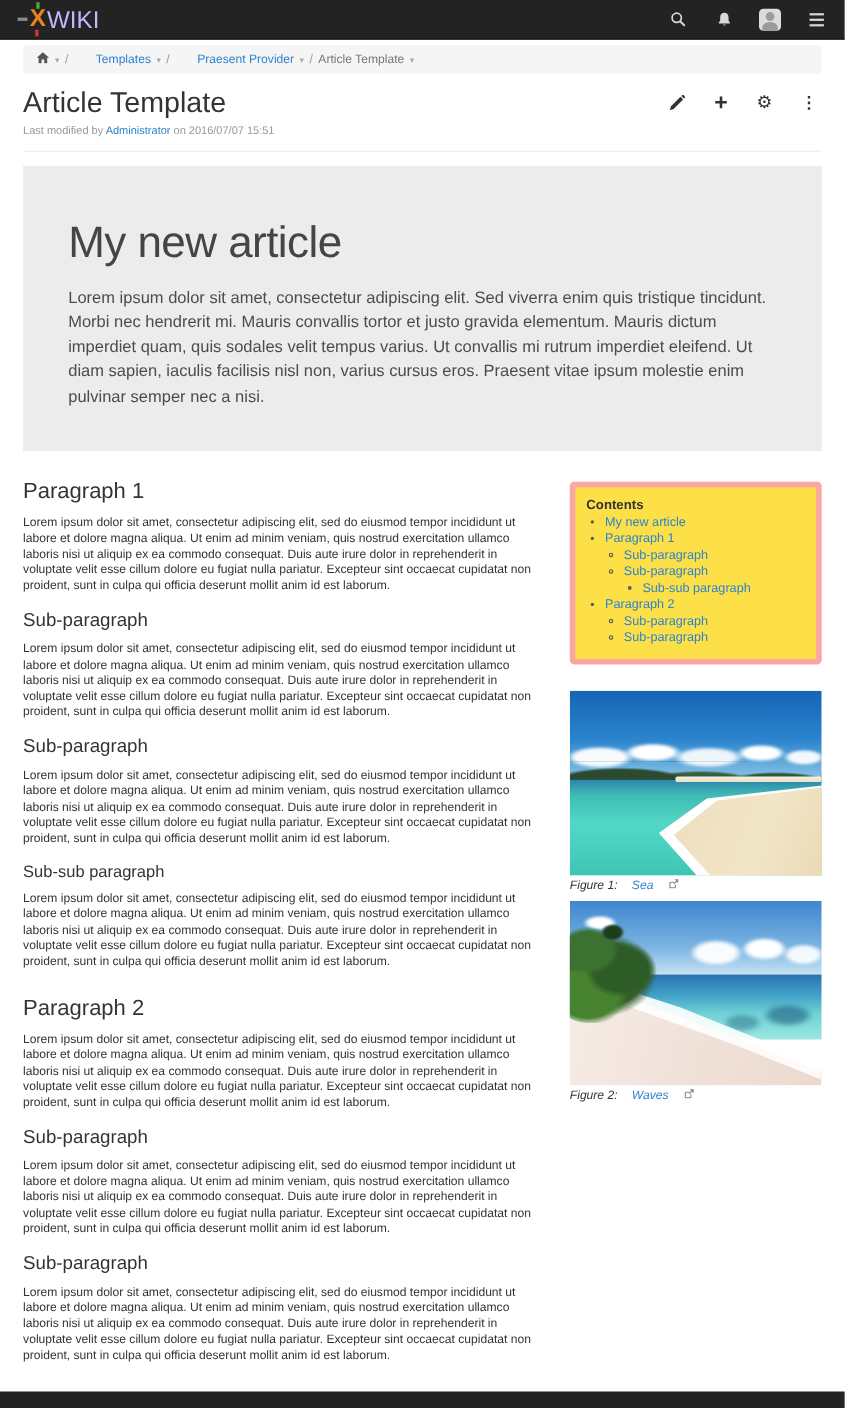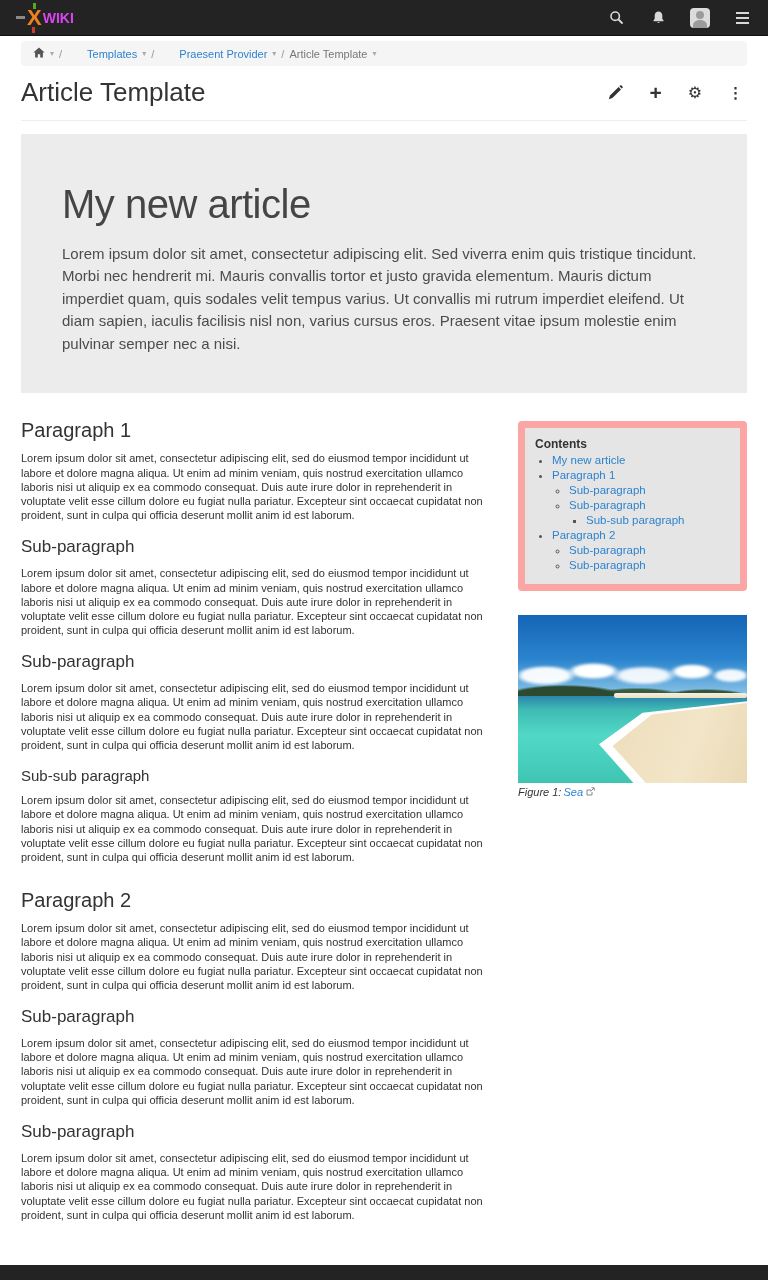--- a/index.html
+++ b/index.html
@@ -16,21 +16,21 @@
     height:36px; background:#232323; flex:0 0 auto;
     display:flex; align-items:center; justify-content:space-between;
     padding:0 16px; border-bottom:1px solid #111;
   }
   .logo { display:flex; align-items:center; position:relative; height:100%; }
   .logo-dash { display:inline-block; width:9px; height:3px; background:#8a8a8a; margin-right:1px; }
   .logo-x-wrap { position:relative; display:inline-block; padding:0 1px; }
   .logo-x { color:#f0821e; font-weight:bold; font-size:22px; line-height:1; letter-spacing:-1px; }
   .logo-tick-top { position:absolute; top:-4px; left:7px; width:3px; height:6px; background:#54a826; }
   .logo-tick-bottom { position:absolute; bottom:-4px; left:6px; width:3px; height:6px; background:#cc3b30; }
-  .logo-wiki { color:#d946ef; font-weight:bold; font-size:14px; line-height:1; letter-spacing:0px; margin-left:1px; }
+  .logo-wiki { color:#c4b5fd; font-weight:normal; font-size:22px; line-height:1; letter-spacing:0px; margin-left:1px; }
   .nav-icons { display:flex; align-items:center; gap:22px; }
   .nav-icon { display:flex; align-items:center; justify-content:center; width:20px; height:20px; cursor:pointer; }
   .avatar-box { width:20px; height:20px; border-radius:4px; background:#dcdcdc; position:relative; overflow:hidden; }
   .avatar-box:before { content:""; position:absolute; left:6px; top:3px; width:8px; height:8px; border-radius:50%; background:#9b9b9b; }
   .avatar-box:after  { content:""; position:absolute; left:3px; top:12px; width:14px; height:10px; border-radius:50% 50% 0 0; background:#9b9b9b; }
   .burger { display:flex; flex-direction:column; gap:3px; }
   .burger span { display:block; width:13px; height:2px; background:#d8d8d8; }
 
   
   .content { width:726px; margin:0 auto; flex:1 0 auto; }
@@ -71,36 +71,36 @@
   .col-left h2 { font-size:20px; font-weight:400; color:#333; margin:0 0 9px 0; }
   .col-left h2 + * { }
   .col-left .sec + .sec h2.lvl2 { }
   .col-left h3 { font-size:17px; font-weight:400; color:#333; margin:15px 0 9px 0; }
   .col-left h4 { font-size:15px; font-weight:400; color:#333; margin:15px 0 9px 0; }
   .col-left h2.spaced { margin-top:25px; }
   .col-left p { margin:0; font-size:11px; line-height:1.29; color:#333; }
 
   
   .toc-panel {
-    border:7px solid #fca5a5; border-radius:4px; background:#e5e5e5;
+    border:5px solid #fca5a5; border-radius:4px; background:#fde047;
     padding:9px 10px 11px 10px; margin-top:2px;
   }
   .toc-title { font-size:12px; font-weight:bold; color:#333; margin:0 0 2px 0; }
   .toc-panel ul { margin:0; padding-left:17px; }
   .toc-panel li { font-size:11.5px; line-height:1.3; color:#555; }
   .toc-panel li a { color:#2d83ce; }
   ul.toc-l1 > li { list-style-type:disc; }
   ul.toc-l2 > li { list-style-type:circle; }
   ul.toc-l3 > li { list-style-type:square; }
 
   
   .figure { margin-top:24px; }
   .figure + .figure { margin-top:8px; }
   .figure-img { width:229px; height:168px; position:relative; overflow:hidden; }
-  .figcaption { font-size:11px; font-style:italic; color:#333; margin-top:3px; display:flex; align-items:center; gap:2px;text-align:right; }
+  .figcaption { font-size:11px; font-style:italic; color:#333; margin-top:3px; display:flex; align-items:center; gap:13px;text-align:right; }
   .figcaption a { color:#2d83ce; }
   .ext-icon { display:inline-block; margin-left:1px; }
 
   
   .sea-sky { position:absolute; left:0; top:0; width:100%; height:48%;
     background:linear-gradient(180deg,#1565b6 0%,#2b84cd 55%,#8cc6e8 100%); }
   .sea-clouds { position:absolute; left:0; top:26%; width:100%; height:18%; filter:blur(1px);
     background:
       radial-gradient(ellipse 18% 45% at 12% 55%, rgba(255,255,255,.95) 0 55%, transparent 75%),
       radial-gradient(ellipse 16% 40% at 33% 40%, #fff 0 50%, transparent 72%),
@@ -233,20 +233,25 @@
       <span class="action">
         <svg width="16" height="16" viewBox="0 0 16 16">
             <path d="M1.8 14.2 L3 10.6 L11.6 2 L14 4.4 L5.4 13 Z" fill="#333"></path>
             <path d="M12.4 1.2 L14.8 3.6 L15.4 3 A1.1 1.1 0 0 0 15.4 1.4 L14.6 0.6 A1.1 1.1 0 0 0 13 0.6 Z" fill="#333"></path>
           </svg>
       </span>
       <span class="action action-plus">+</span>
       <span class="action action-gear">⚙</span>
       <span class="action action-kebab">⋮</span>
     </div>
+  </div>
+  <div class="page-meta">
+    <span>Last modified by</span>
+    <a href="#">Administrator</a>
+    <span>on 2016/07/07 15:51</span>
   </div>
   <hr class="header-rule">
 
   <div class="jumbotron">
     <h1>My new article</h1>
     <p>Lorem ipsum dolor sit amet, consectetur adipiscing elit. Sed viverra enim quis tristique tincidunt. Morbi nec hendrerit mi. Mauris convallis tortor et justo gravida elementum. Mauris dictum imperdiet quam, quis sodales velit tempus varius. Ut convallis mi rutrum imperdiet eleifend. Ut diam sapien, iaculis facilisis nisl non, varius cursus eros. Praesent vitae ipsum molestie enim pulvinar semper nec a nisi.</p>
   </div>
 
   <div class="main-cols">
     <div class="col-left">
@@ -322,20 +327,43 @@
           <a href="#">Sea</a>
           <span class="ext-icon">
             <svg width="9" height="9" viewBox="0 0 9 9">
                 <path d="M1 3 H5 M1 3 V8 H6 V5" fill="none" stroke="#888" stroke-width="1"></path>
                 <path d="M4.5 4.5 L8 1 M5.5 0.8 H8.2 V3.5" fill="none" stroke="#888" stroke-width="1"></path>
               </svg>
           </span>
         </div>
       </div>
 
+      <div class="figure">
+        <div class="figure-img">
+          <div class="wav-sky"></div>
+          <div class="wav-cloud2"></div>
+          <div class="wav-clouds"></div>
+          <div class="wav-sea"></div>
+          <div class="wav-reef"></div>
+          <div class="wav-sand"></div>
+          <div class="wav-surf"></div>
+          <div class="wav-veg"></div>
+          <div class="wav-palm"></div>
+        </div>
+        <div class="figcaption">
+          <span>Figure 2:</span>
+          <a href="#">Waves</a>
+          <span class="ext-icon">
+            <svg width="9" height="9" viewBox="0 0 9 9">
+                <path d="M1 3 H5 M1 3 V8 H6 V5" fill="none" stroke="#888" stroke-width="1"></path>
+                <path d="M4.5 4.5 L8 1 M5.5 0.8 H8.2 V3.5" fill="none" stroke="#888" stroke-width="1"></path>
+              </svg>
+          </span>
+        </div>
+      </div>
 
     </div>
   </div>
 
 
 </div>
 
 <div class="footer">
   
 </div>

